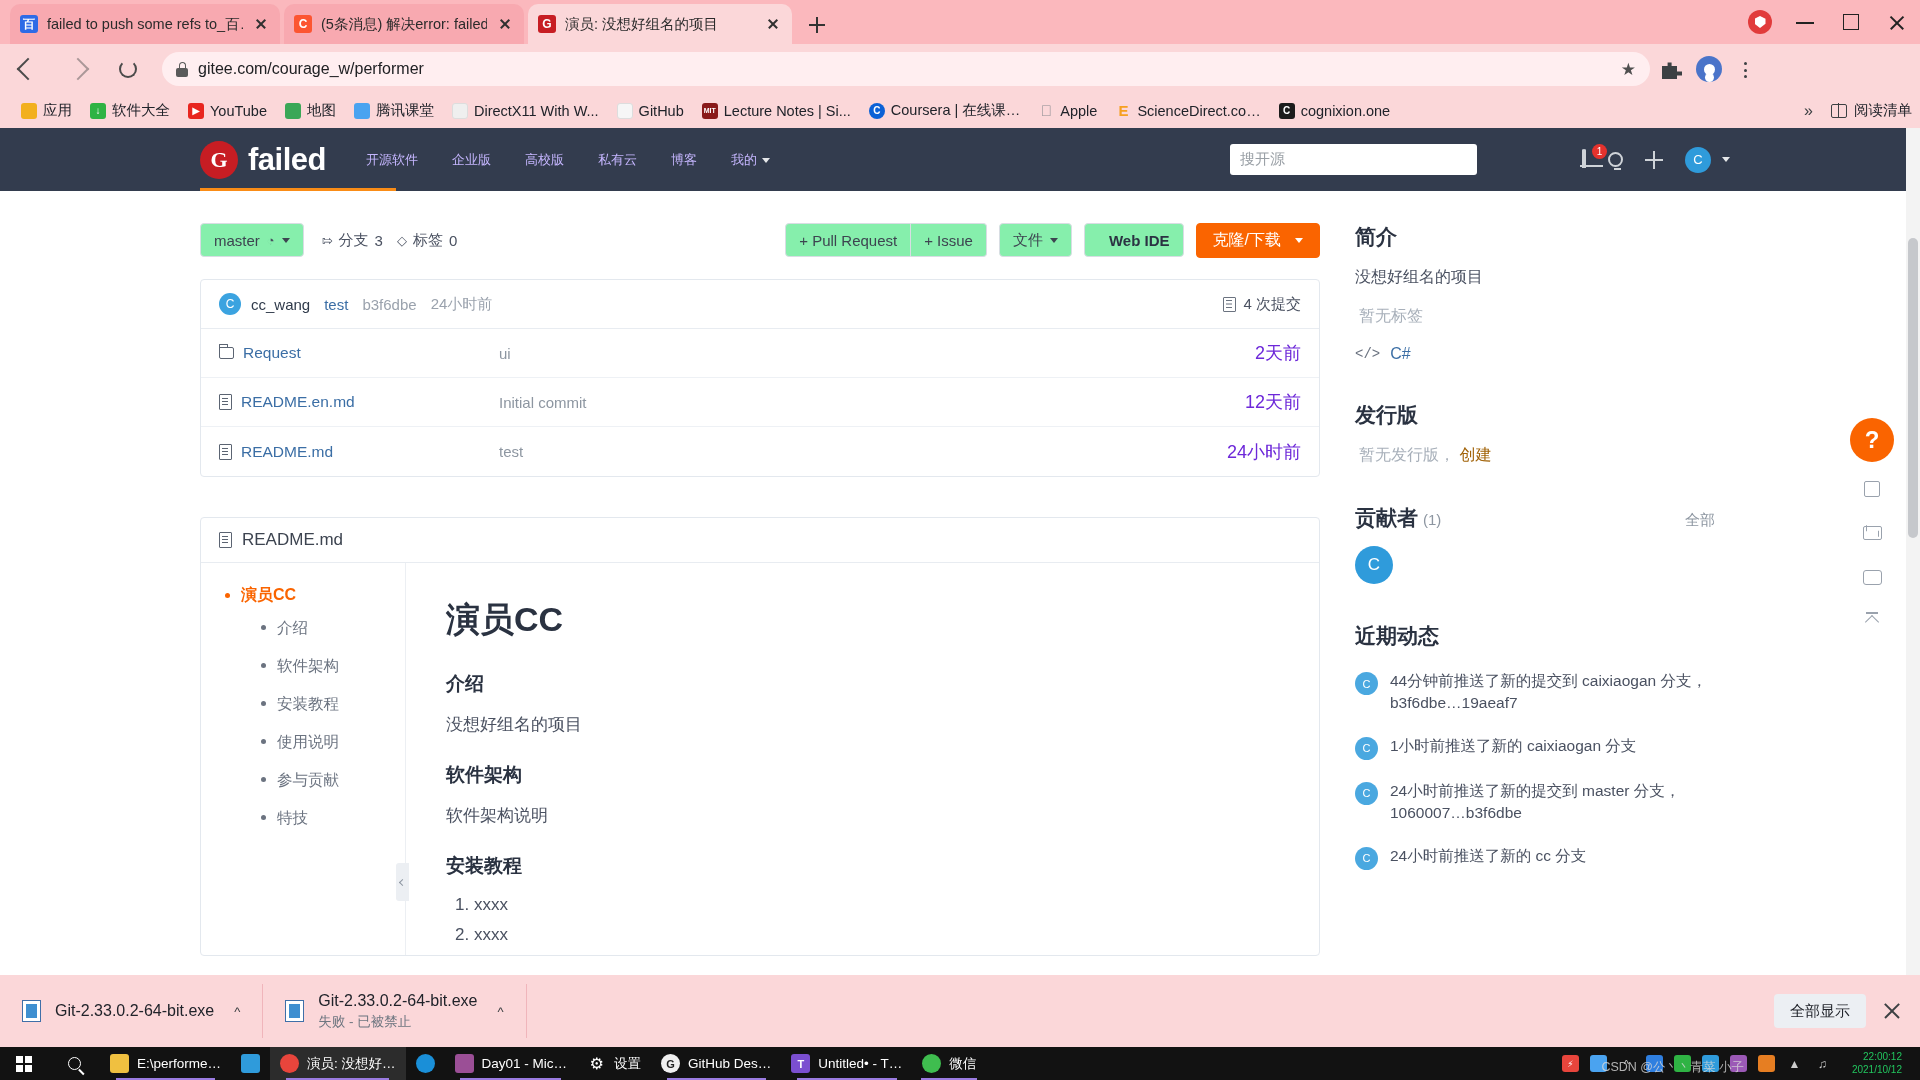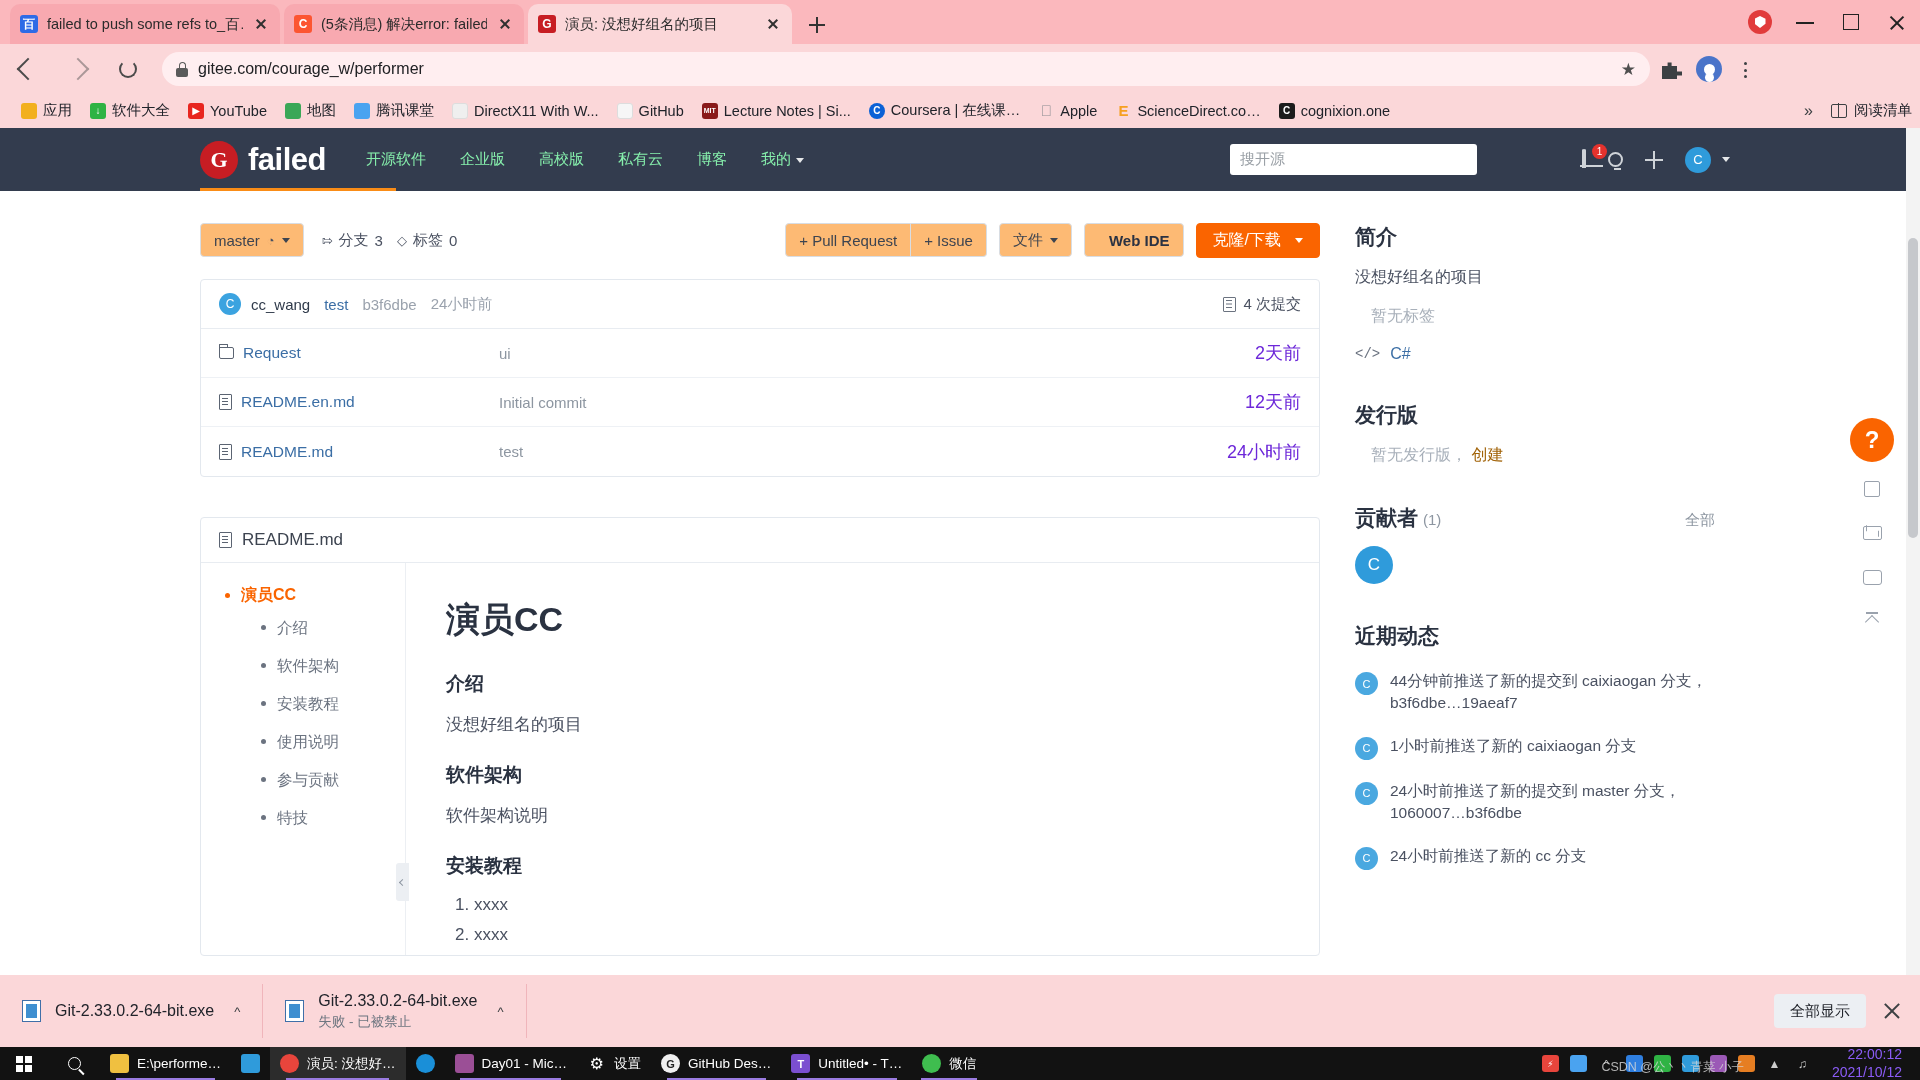--- a/index.html
+++ b/index.html
@@ -83,21 +83,21 @@
 
   
   #page { position:absolute; left:0; top:128px; width:1920px; height:847px; background:#fff; overflow:hidden;}
 
   
   .gt-header { height:63px; background:#333c4e; display:flex; align-items:center; position:relative;}
   .gt-logo { display:flex; align-items:center; gap:10px; margin-left:200px;}
   .gt-mark { width:38px;height:38px;border-radius:50%;background:#c71d23;display:flex;align-items:center;justify-content:center;color:#fff;font-weight:bold;font-size:22px;font-family:"Liberation Serif",serif;}
   .gt-word { color:#fff; font-size:31px; font-weight:bold; letter-spacing:-0.5px;}
   .gt-nav { display:flex; gap:34px; margin-left:40px; }
-  .gt-nav a { color:#86efac; font-size:15px; text-decoration:none; }
+  .gt-nav a { color:#c4b5fd; font-size:13px; text-decoration:none; }
   .gt-caret { display:inline-block; margin-left:5px; border-left:4.5px solid transparent;border-right:4.5px solid transparent;border-top:5px solid #e6e8ea; vertical-align:middle;}
   .gt-search { position:absolute; left:1230px; top:16px; width:247px; height:31px; background:#fff; border-radius:3px; display:flex; align-items:center; padding:0 10px;}
   .gt-search span { color:#9aa0a6; font-size:15px;}
   .gt-icons { position:absolute; right:190px; top:0; height:63px; display:flex; align-items:center; gap:22px;}
   .bellwrap{position:relative;}
   .bell{width:17px;height:18px;border:2px solid #cfd3d8;border-radius:8px 8px 2px 2px;border-bottom:none;position:relative;}
   .bell:after{content:"";position:absolute;left:-4px;top:14px;width:23px;height:2px;background:#cfd3d8;}
   .bellbadge{position:absolute;left:10px;top:-7px;width:15px;height:15px;border-radius:50%;background:#e5322d;color:#fff;font-size:10px;display:flex;align-items:center;justify-content:center;}
   .bulb{width:15px;height:15px;border:2px solid #cfd3d8;border-radius:50%;position:relative;}
   .bulb:after{content:"";position:absolute;left:4px;top:14px;width:7px;height:2px;background:#cfd3d8;}
@@ -109,21 +109,21 @@
   .gt-tabline { height:4px; background:#fff; position:relative;}
   .gt-tabline:after{content:"";position:absolute;left:200px;top:-3px;width:196px;height:3px;background:#fa8c16;}
 
   
   .content { display:flex; padding-top:28px; }
   .left-col { width:1120px; margin-left:200px; }
   .right-col { width:360px; margin-left:35px; }
 
   .toolbar { display:flex; align-items:center; height:34px; }
   .btn {
-    border:1px solid #d8dde3; background:#fdba74; border-radius:4px; height:34px;
+    border:1px solid #d8dde3; background:#86efac; border-radius:4px; height:34px;
     display:flex; align-items:center; padding:0 13px; font-size:15px; color:#3d4450;
     white-space:nowrap;
   }
   .btn.master{ gap:7px; }
   .branchtag{ font-size:15px; color:#4a5161; margin-left:18px; display:flex;align-items:center;gap:6px;}
   .branchtag .num{color:#4a5161;}
   .toolbar-right{ margin-left:auto; display:flex; align-items:center; gap:0;}
   .grp { display:flex; }
   .grp .btn:first-child{ border-radius:4px 0 0 4px; }
   .grp .btn:last-child{ border-radius:0 4px 4px 0; border-left:none; }
@@ -168,21 +168,21 @@
   .md h2{ font-size:19px; margin:26px 0 16px; color:#2a3241; font-weight:bold;}
   .md p{ font-size:17px; margin:0 0 6px; color:#4a5161;}
   .md ol{ font-size:17px; color:#4a5161; margin:10px 0 0 6px; padding-left:22px;}
   .md ol li{ margin-bottom:10px;}
   .collapse-handle{ position:absolute; left:-10px; top:300px; width:13px;height:38px; background:#eceff3; border-radius:3px 0 0 3px; display:flex;align-items:center;justify-content:center;}
   .collapse-handle i{ display:block; width:5px;height:5px;border-left:1.6px solid #8d96a1;border-bottom:1.6px solid #8d96a1; transform:rotate(45deg);}
 
   
   .rc-h{ font-size:21px; font-weight:bold; color:#2a3241; margin:0 0 16px;}
   .rc-p{ font-size:16px; color:#4a5161; margin:0 0 18px;}
-  .rc-muted{ font-size:16px; color:#a8b0ba; margin:0 16px 18px;}
+  .rc-muted{ font-size:16px; color:#a8b0ba; margin:0 4px 18px;}
   .rc-lang{ display:flex; align-items:center; gap:10px; font-size:16px; color:#3b6ea5; }
   .codeglyph{ font-size:14px; color:#6b7380; font-family:"Liberation Mono",monospace;}
   .rc-sec{ margin-top:38px;}
   .rc-link{ color:#a16207; }
   .rc-head-row{ display:flex; align-items:baseline; }
   .rc-all{ margin-left:auto; font-size:15px; color:#8d96a1;}
   .rc-count{ font-size:15px; color:#8d96a1; font-weight:normal; margin-left:5px;}
   .contrib-av{ width:38px;height:38px;border-radius:50%;background:#2f9bdb;color:#fff;display:flex;align-items:center;justify-content:center;font-size:17px;margin-top:14px;}
   .act{ display:flex; gap:12px; margin-top:20px;}
   .act-av{ width:23px;height:23px;flex:0 0 23px; border-radius:50%;background:#4aa8e0;color:#fff;font-size:11px;display:flex;align-items:center;justify-content:center;margin-top:2px;}
@@ -226,21 +226,21 @@
   .tb-search{ width:52px;height:33px;display:flex;align-items:center;justify-content:center;}
   .srch{ width:13px;height:13px;border:1.7px solid #fff;border-radius:50%;position:relative;}
   .srch:after{content:"";position:absolute;right:-5px;bottom:-4px;width:7px;height:1.7px;background:#fff;transform:rotate(45deg);}
   .tb-app{ display:flex; align-items:center; gap:8px; height:33px; padding:0 10px; position:relative;}
   .tb-app.active{ background:#2c2c2c;}
   .tb-app.active:after,.tb-app.open:after{ content:""; position:absolute; left:12%; bottom:0; width:76%; height:2.5px; background:#9a7be0;}
   .tb-label{ font-size:13.5px; color:#fff; white-space:nowrap;}
   .tb-ico{ width:19px;height:19px; flex:0 0 19px; border-radius:3px; display:flex;align-items:center;justify-content:center;font-size:11px;color:#fff;font-weight:bold;}
   .tray{ margin-left:auto; display:flex; align-items:center; gap:11px; padding-right:8px;}
   .tray .ti{ width:17px;height:17px; border-radius:3px; display:flex;align-items:center;justify-content:center;font-size:9px;color:#fff;}
-  .clock{ color:#8b5cf6; font-size:14px; line-height:1.25; text-align:right; padding:0 10px;}
+  .clock{ color:#22c55e; font-size:10px; line-height:1.25; text-align:right; padding:0 10px;}
   .wm{ position:absolute; right:176px; bottom:4px; color:#d9d9d9; font-size:12.5px; opacity:.8;}
 </style>
 </head>
 <body>
 
 <div id="browser">
 
   <div class="tabstrip">
     <div class="tab inactive" id="tab1">
       <span class="favicon" style="background:#2e6be6">百</span>

